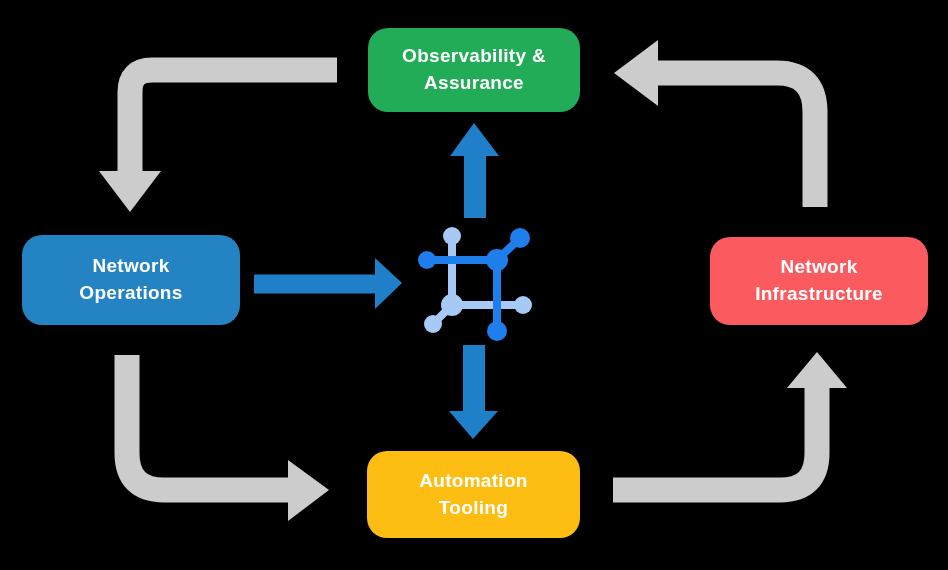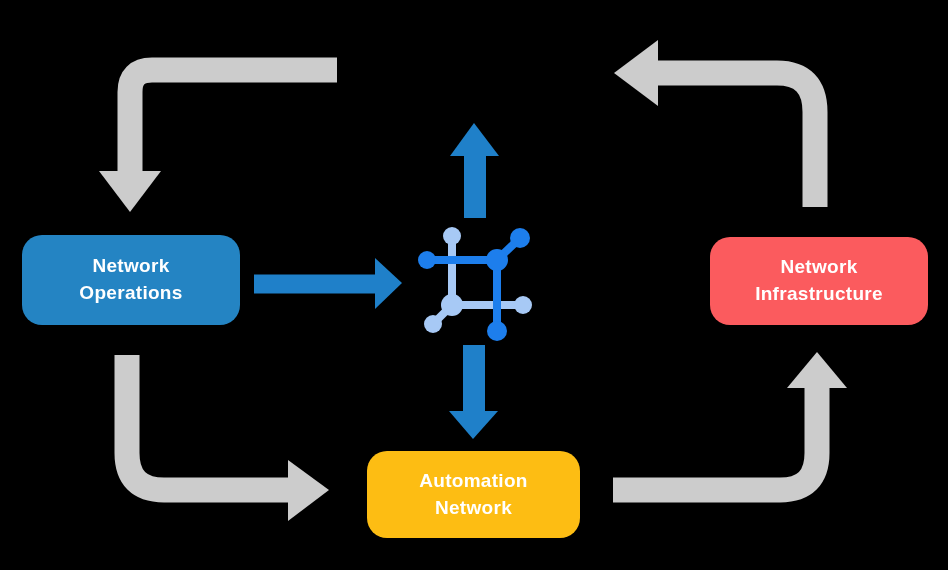--- a/index.html
+++ b/index.html
@@ -88,29 +88,33 @@
       <line class="icon-line" x1="12" y1="38" x2="82" y2="38" stroke="#1D7EEC"></line>
       <line class="icon-line" x1="82" y1="38" x2="105" y2="16" stroke="#1D7EEC"></line>
       <line class="icon-line" x1="82" y1="38" x2="82" y2="109" stroke="#1D7EEC"></line>
       <circle cx="12" cy="38" r="9" fill="#1D7EEC"></circle>
       <circle cx="105" cy="16" r="10" fill="#1D7EEC"></circle>
       <circle cx="82" cy="109" r="10" fill="#1D7EEC"></circle>
       <circle cx="82" cy="38" r="11" fill="#1D7EEC"></circle>
     </g>
   </svg>
 
+  <div class="node" id="node-observability" style="background: rgb(34, 172, 87);">
+    <span class="node-label" style="color: rgb(255, 255, 255);">Observability &amp;
+Assurance</span>
+  </div>
 
   <div class="node" id="node-operations" style="background: rgb(36, 132, 195);">
     <span class="node-label" style="color: rgb(255, 255, 255);">Network
 Operations</span>
   </div>
 
   <div class="node" id="node-infrastructure" style="background: rgb(251, 91, 94);">
     <span class="node-label" style="color: rgb(255, 255, 255);">Network
 Infrastructure</span>
   </div>
 
   <div class="node" id="node-automation" style="background: rgb(253, 189, 19);">
     <span class="node-label" style="color: rgb(255, 255, 255);">Automation
-Network</span>
+Tooling</span>
   </div>
 
 </div>
 
 </body></html>

